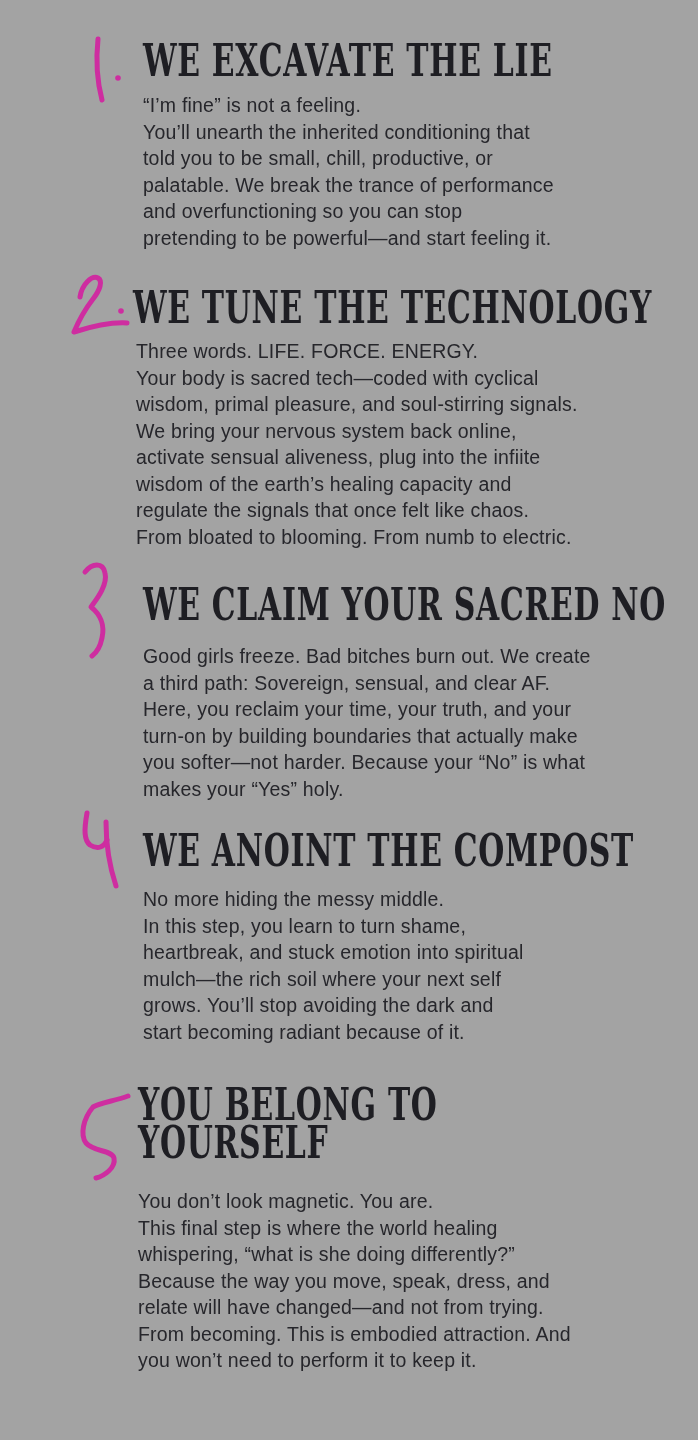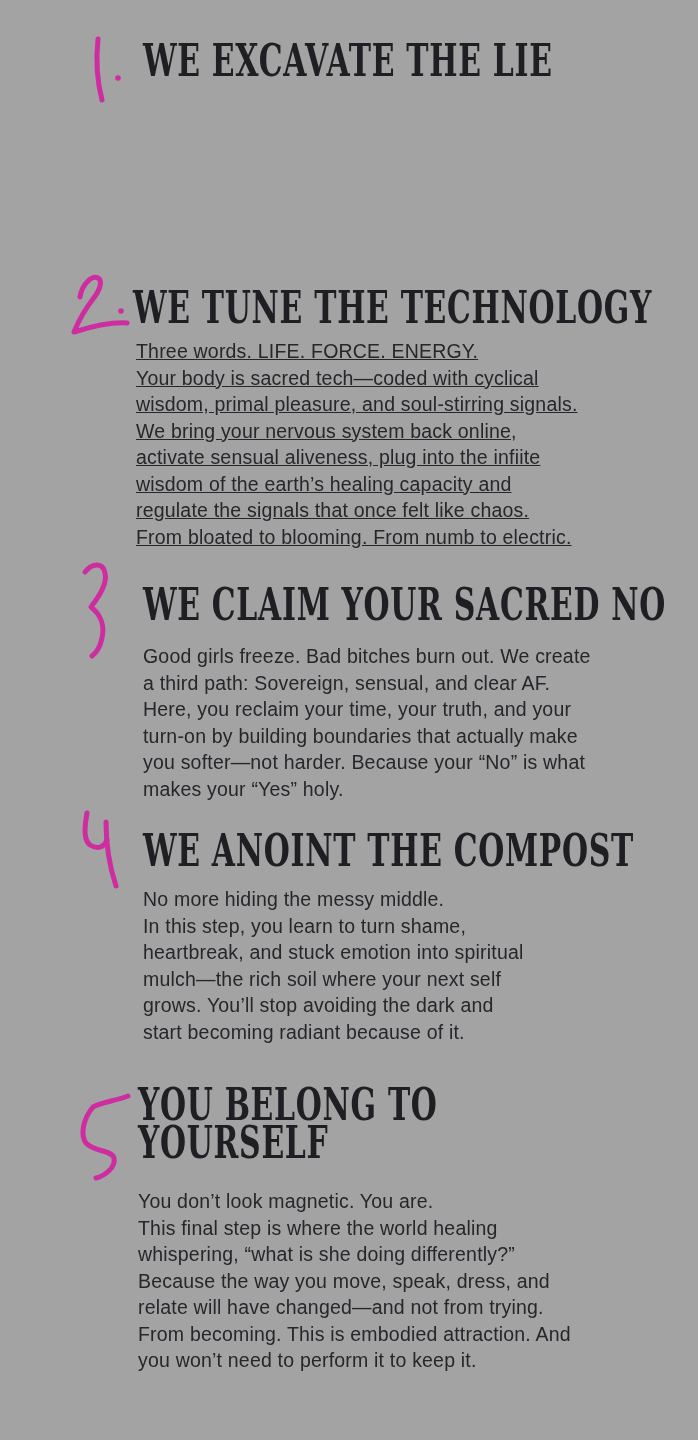--- a/index.html
+++ b/index.html
@@ -37,21 +37,21 @@
   .ink{stroke:#ce2da0;stroke-width:5;fill:none;stroke-linecap:round;stroke-linejoin:round;}
   .ink-dot{fill:#ce2da0;stroke:none;}
 
   
   .num1{left:90px;top:36px;}
   .head1{left:143px;top:42px;}
   .body1{left:143px;top:92px;}
   
   .num2{left:66px;top:272px;}
   .head2{left:133px;top:289px;}
-  .body2{left:136px;top:338px;text-decoration:underline;}
+  .body2{left:136px;top:338px;}
   
   .num3{left:68px;top:560px;}
   .head3{left:143px;top:586px;}
   .body3{left:143px;top:643px;}
   
   .num4{left:72px;top:810px;}
   .head4{left:143px;top:832px;}
   .body4{left:143px;top:886px;}
   
   .num5{left:72px;top:1088px;}
@@ -63,20 +63,26 @@
 
 <div class="canvas">
 
   <div class="step-num num1" aria-label="1.">
     <svg width="40" height="70" viewBox="0 0 40 70">
       <path class="ink" d="M8 3 C6 22 7 45 12 64"></path>
       <circle class="ink-dot" cx="28" cy="42" r="2.8"></circle>
     </svg>
   </div>
   <div class="step-title head1">WE EXCAVATE THE LIE</div>
+  <div class="step-body body1">“I’m fine” is not a feeling.
+You’ll unearth the inherited conditioning that
+told you to be small, chill, productive, or
+palatable. We break the trance of performance
+and overfunctioning so you can stop
+pretending to be powerful—and start feeling it.</div>
 
   <div class="step-num num2" aria-label="2.">
     <svg width="70" height="66" viewBox="0 0 70 66">
       <path class="ink" d="M14 25 C16 12 26 3 32 6 C37 9 34 18 27 27 C20 36 13 48 8 60 C24 55 45 50 61 51"></path>
       <circle class="ink-dot" cx="55" cy="39" r="2.8"></circle>
     </svg>
   </div>
   <div class="step-title head2">WE TUNE THE TECHNOLOGY</div>
   <div class="step-body body2">Three words. LIFE. FORCE. ENERGY.
 Your body is sacred tech—coded with cyclical

